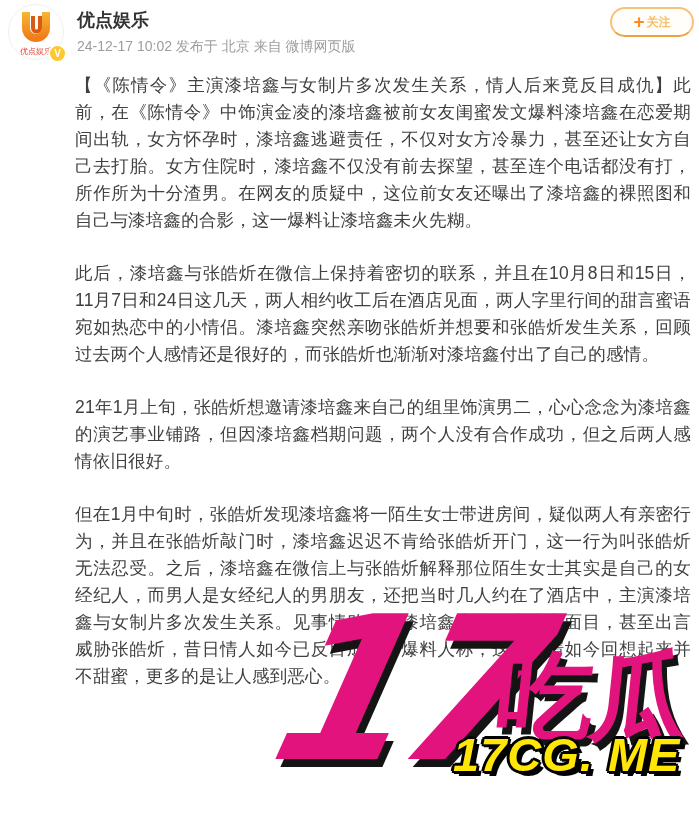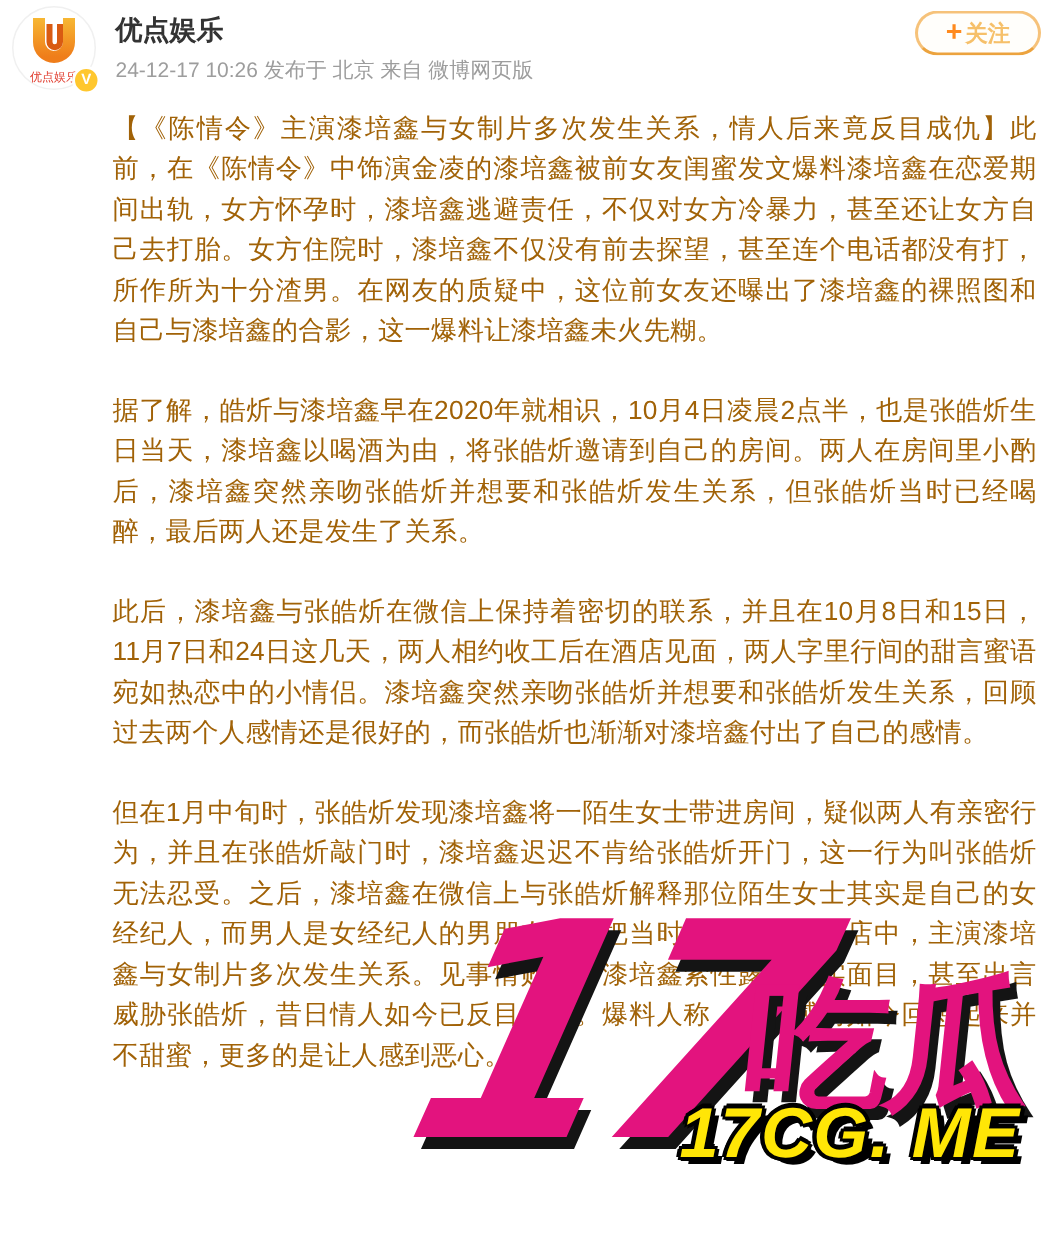--- a/index.html
+++ b/index.html
@@ -14,25 +14,25 @@
            background:#ffc72e;color:#fff;border:2px solid #fff;border-radius:50%;
            font-size:10px;font-weight:bold;display:flex;align-items:center;justify-content:center;
            line-height:1;}
   .username{position:absolute;left:77px;top:8px;font-size:18px;font-weight:700;color:#333;cursor:pointer;}
   .meta{position:absolute;left:77px;top:38px;font-size:14px;color:#9d9d9d;}
   .follow{position:absolute;right:5px;top:7px;width:84px;height:30px;box-sizing:border-box;
           border:2px solid #f6c27a;border-bottom-color:#eca33e;border-radius:16px;
           background:#fffefb;display:flex;align-items:center;justify-content:center;gap:2px;
           cursor:pointer;padding:0;}
   .follow .plus{color:#ff8a1e;font-size:19px;font-weight:700;line-height:1;margin-top:-2px;}
-  .follow .lbl{color:#f6c06a;font-size:15px;font-weight:600;}
+  .follow .lbl{color:#f6c06a;font-size:12px;font-weight:600;}
 
   
   .content{position:absolute;left:75px;top:72px;width:616px;}
-  .content p{margin:0 0 26px 0;font-size:17.5px;line-height:27px;color:#a16207;
+  .content p{margin:0 0 26px 0;font-size:17.5px;line-height:27px;color:#404040;
              text-align:justify;letter-spacing:0.2px;}
 
   
   .watermark{position:absolute;left:0;top:0;width:699px;height:826px;pointer-events:none;z-index:10;}
   .wm-num{position:absolute;left:284px;top:590px;font-size:200px;line-height:1;font-weight:900;
           font-style:italic;letter-spacing:-14px;transform:skewX(-14deg);
           font-family:"DejaVu Sans","Liberation Sans",sans-serif;
           text-shadow:7px 8px 0 #141414;}
   .wm-cn{position:absolute;left:497px;top:648px;font-size:97px;line-height:1;font-weight:900;
          letter-spacing:-3px;transform:skewX(-6deg);
@@ -61,33 +61,33 @@
         <circle cx="28" cy="28" r="27.5" fill="#ffffff" stroke="#f0f0f0" stroke-width="1"></circle>
         <path d="M18 8 v16 a10 10 0 0 0 20 0 V8" fill="none" stroke="url(#ug)" stroke-width="8"></path>
         <path d="M25 12 v12 a3.5 3.5 0 0 0 7 0 V12" fill="none" stroke="#d95b12" stroke-width="4"></path>
         <text x="28" y="50" text-anchor="middle" font-size="8" fill="#e0392b">优点娱乐</text>
       </svg>
       <span class="v-badge">V</span>
     </div>
 
     <div class="username">优点娱乐</div>
 
-    <div class="meta">24-12-17 10:26 发布于 北京 来自 微博网页版</div>
+    <div class="meta">24-12-17 10:02 发布于 北京 来自 微博网页版</div>
 
     <button class="follow">
       <span class="plus">+</span>
       <span class="lbl">关注</span>
     </button>
 
   </div>
 
   <div class="content">
     <p>【《陈情令》主演漆培鑫与女制片多次发生关系，情人后来竟反目成仇】此前，在《陈情令》中饰演金凌的漆培鑫被前女友闺蜜发文爆料漆培鑫在恋爱期间出轨，女方怀孕时，漆培鑫逃避责任，不仅对女方冷暴力，甚至还让女方自己去打胎。女方住院时，漆培鑫不仅没有前去探望，甚至连个电话都没有打，所作所为十分渣男。在网友的质疑中，这位前女友还曝出了漆培鑫的裸照图和自己与漆培鑫的合影，这一爆料让漆培鑫未火先糊。</p>
-    <p>据了解，皓炘与漆培鑫早在2020年就相识，10月4日凌晨2点半，也是张皓炘生日当天，漆培鑫以喝酒为由，将张皓炘邀请到自己的房间。两人在房间里小酌后，漆培鑫突然亲吻张皓炘并想要和张皓炘发生关系，但张皓炘当时已经喝醉，最后两人还是发生了关系。</p>
     <p>此后，漆培鑫与张皓炘在微信上保持着密切的联系，并且在10月8日和15日，11月7日和24日这几天，两人相约收工后在酒店见面，两人字里行间的甜言蜜语宛如热恋中的小情侣。漆培鑫突然亲吻张皓炘并想要和张皓炘发生关系，回顾过去两个人感情还是很好的，而张皓炘也渐渐对漆培鑫付出了自己的感情。</p>
+    <p>21年1月上旬，张皓炘想邀请漆培鑫来自己的组里饰演男二，心心念念为漆培鑫的演艺事业铺路，但因漆培鑫档期问题，两个人没有合作成功，但之后两人感情依旧很好。</p>
     <p>但在1月中旬时，张皓炘发现漆培鑫将一陌生女士带进房间，疑似两人有亲密行为，并且在张皓炘敲门时，漆培鑫迟迟不肯给张皓炘开门，这一行为叫张皓炘无法忍受。之后，漆培鑫在微信上与张皓炘解释那位陌生女士其实是自己的女经纪人，而男人是女经纪人的男朋友，还把当时几人约在了酒店中，主演漆培鑫与女制片多次发生关系。见事情败露，漆培鑫索性露出真实面目，甚至出言威胁张皓炘，昔日情人如今已反目成仇。爆料人称，这段感情如今回想起来并不甜蜜，更多的是让人感到恶心。</p>
   </div>
 
   <div class="watermark">
     <span class="wm-num" style="color: rgb(227, 19, 126);">17</span>
     <span class="wm-cn" style="color: rgb(227, 19, 126);">吃瓜</span>
     <span class="wm-site" style="color: rgb(255, 230, 6);">17CG. ME</span>
   </div>
 
 </div>

